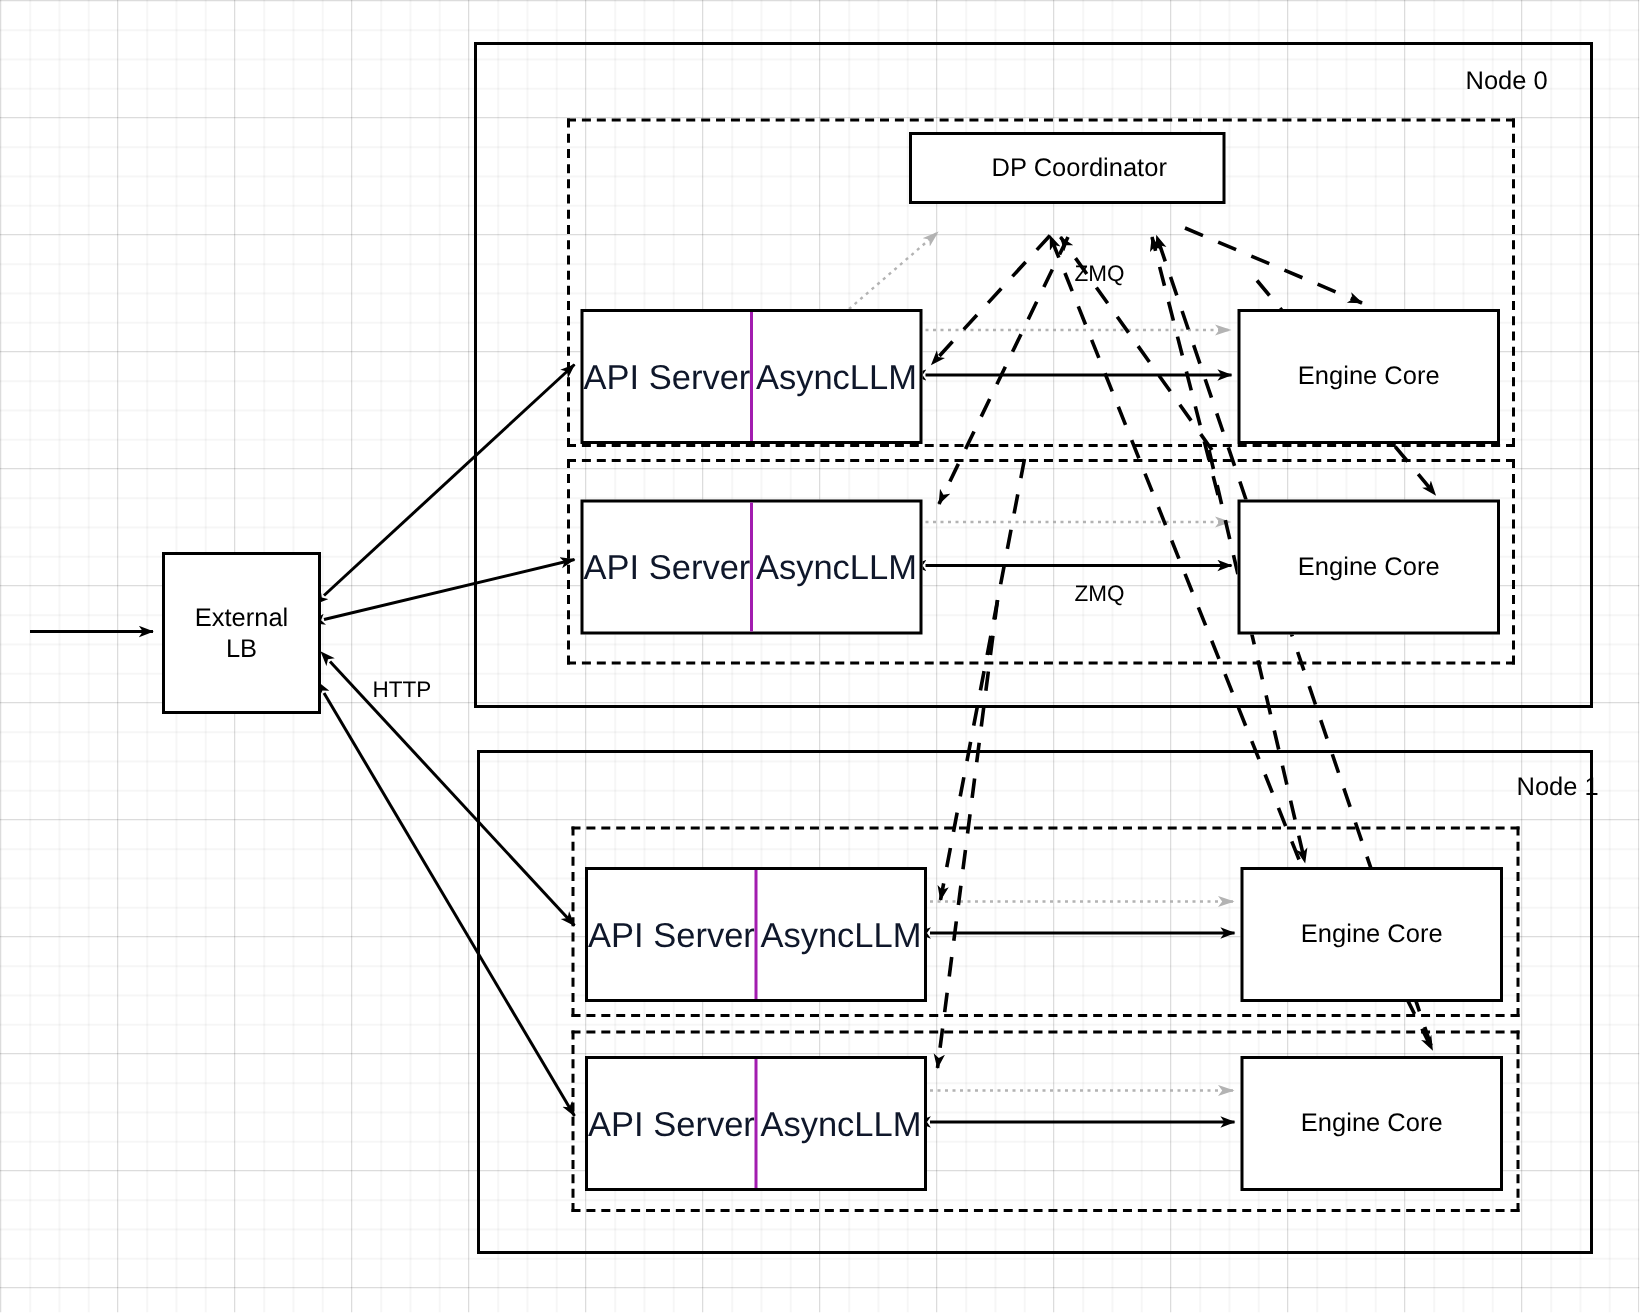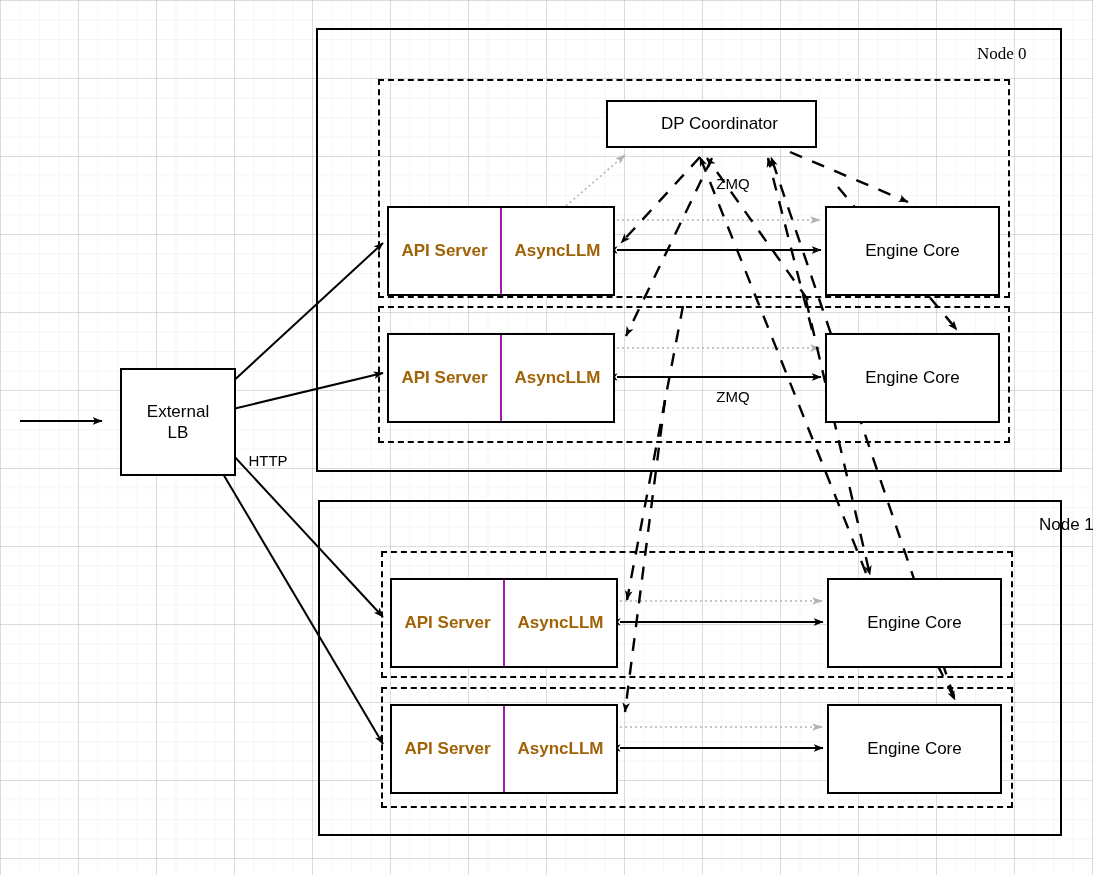--- a/index.html
+++ b/index.html
@@ -60,24 +60,23 @@
     border: 2px solid #000000;
     background: #ffffff;
     display: flex;
     flex-direction: row;
   }
   .unit-cell {
     flex: 1 1 0;
     display: flex;
     align-items: center;
     justify-content: center;
-    font-size: 17px;
-    color: #a16207;
+    font-size: 23px;
+    color: #0f172a;
     white-space: nowrap;
-    font-weight: bold;
   }
   .unit-cell + .unit-cell {
     border-left: 2px solid #a21caf;
   }
   .plain-box {
     position: absolute;
     box-sizing: border-box;
     border: 2px solid #000000;
     background: #ffffff;
     display: flex;
@@ -162,33 +161,33 @@
     </g>
 
     <g stroke="#000000" stroke-width="2.4" fill="none" stroke-dasharray="13 11" stroke-linecap="butt">
       <line x1="790" y1="152" x2="908" y2="202" marker-end="url(#ahBlack)"></line>
       <line x1="838" y1="187" x2="957" y2="330" marker-end="url(#ahBlack)"></line>
       <line x1="806" y1="300" x2="870" y2="575" marker-end="url(#ahBlack)"></line>
       <line x1="905" y1="600" x2="955" y2="700" marker-end="url(#ahBlack)"></line>
     </g>
   </svg>
 
-  <div class="plain-box" style="left:120px; top:368px; width:116px; height:108px;">
+  <div class="plain-box" style="left:108px; top:368px; width:106px; height:108px;">
     <div>
       <span>External</span><br>
       <span>LB</span>
     </div>
   </div>
 
   <div class="edge-label" style="left:268px; top:441px;margin-top:19px;">HTTP</div>
 
   <div class="node-box" style="left:316px; top:28px; width:746px; height:444px;"></div>
-  <div class="node-label" style="left:977px; top:44px;font-family:Liberation Serif, serif;">Node 0</div>
-
-  <div class="plain-box" style="left:606px; top:100px; width:211px; height:48px;padding-left:16px;">
+  <div class="node-label" style="left:977px; top:44px;">Node 0</div>
+
+  <div class="plain-box" style="left:606px; top:88px; width:211px; height:48px;padding-left:16px;">
     <span>DP Coordinator</span>
   </div>
 
   <div class="group-box" style="left:378px; top:79px; width:632px; height:219px;"></div>
   <div class="unit-box" style="left:387px; top:206px; width:228px; height:90px;">
     <div class="unit-cell">API Server</div>
     <div class="unit-cell">AsyncLLM</div>
   </div>
   <div class="plain-box" style="left:825px; top:206px; width:175px; height:90px;">
     <span>Engine Core</span>
@@ -199,21 +198,21 @@
   <div class="unit-box" style="left:387px; top:333px; width:228px; height:90px;">
     <div class="unit-cell">API Server</div>
     <div class="unit-cell">AsyncLLM</div>
   </div>
   <div class="plain-box" style="left:825px; top:333px; width:175px; height:90px;">
     <span>Engine Core</span>
   </div>
   <div class="edge-label" style="left:733px; top:396px;">ZMQ</div>
 
   <div class="node-box" style="left:318px; top:500px; width:744px; height:336px;"></div>
-  <div class="node-label" style="left:1039px; top:515px;text-align:right;">Node 1</div>
+  <div class="node-label" style="left:1011px; top:515px;text-align:right;">Node 1</div>
 
   <div class="group-box" style="left:381px; top:551px; width:632px; height:127px;"></div>
   <div class="unit-box" style="left:390px; top:578px; width:228px; height:90px;">
     <div class="unit-cell">API Server</div>
     <div class="unit-cell">AsyncLLM</div>
   </div>
   <div class="plain-box" style="left:827px; top:578px; width:175px; height:90px;">
     <span>Engine Core</span>
   </div>
 

